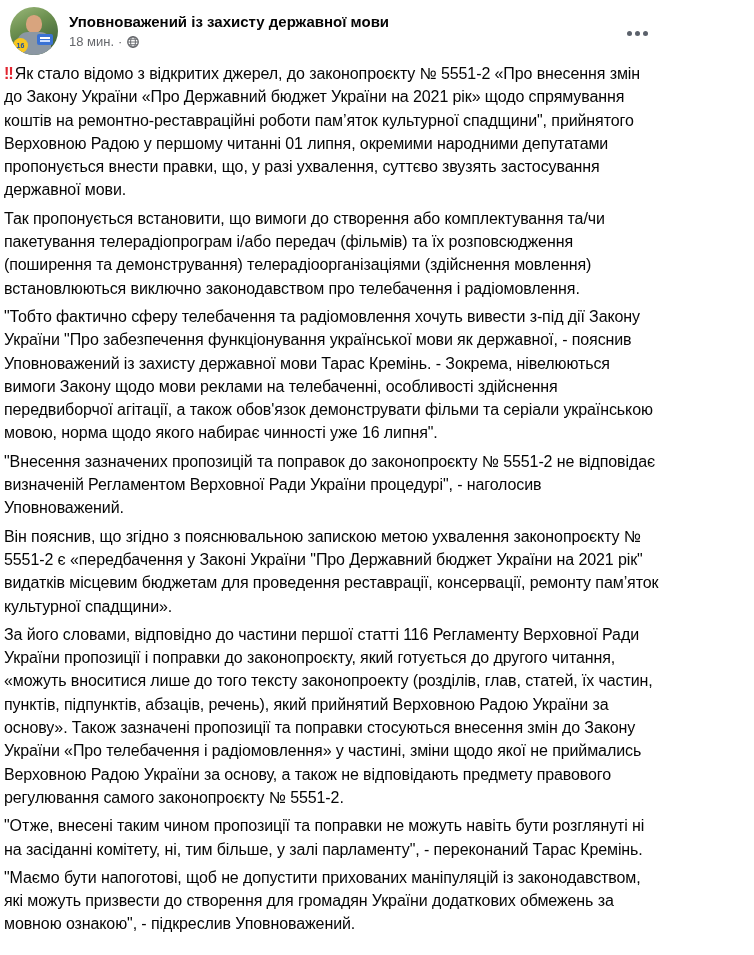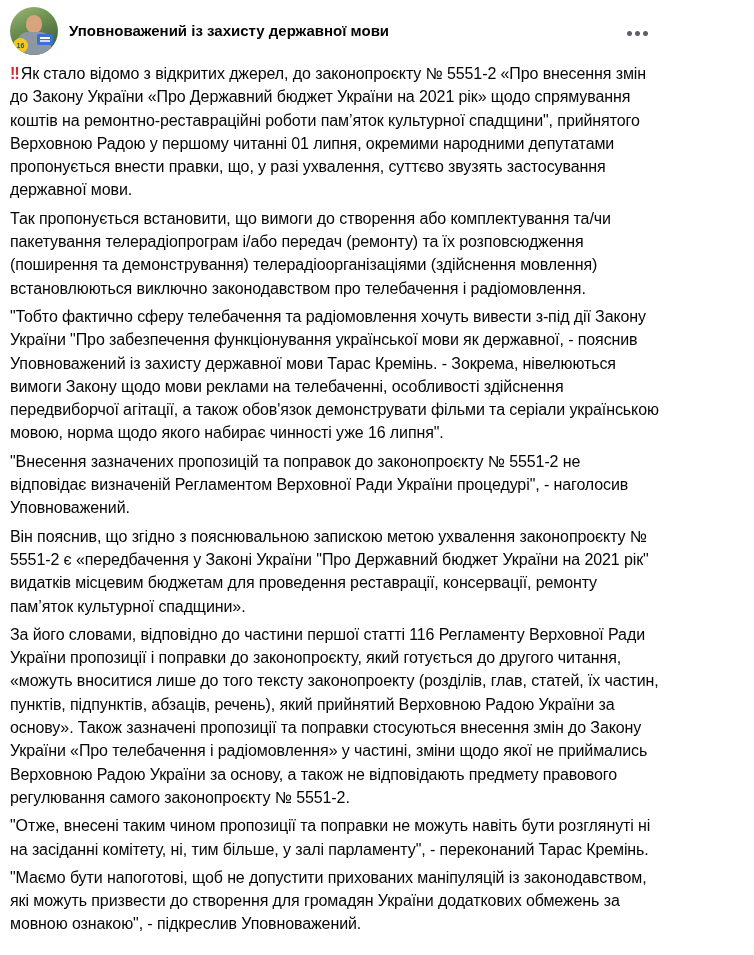--- a/index.html
+++ b/index.html
@@ -103,21 +103,21 @@
     border-radius: 11px;
   }
   .menu-btn i {
     width: 5px; height: 5px;
     border-radius: 50%;
     background: #5b616b;
   }
 
   
   .post-body {
-    padding: 5px 7px 0 10px;
+    padding: 5px 7px 0 4px;
     font-size: 16px;
     line-height: 23.3px;
     letter-spacing: -0.1px;
     color: var(--text);
   }
   .post-body p { margin: 0 0 5px 0; }
   .emoji-lead {
     color: var(--emoji_red);
     font-weight: 700;
     letter-spacing: -1px;
@@ -132,36 +132,47 @@
   <div class="post-header">
     <div class="avatar">
       <span class="person-head"></span>
       <span class="person-shoulders"></span>
       <span class="badge-16">16</span>
       <span class="badge-blue"></span>
     </div>
 
     <div class="header-text">
       <div class="page-name">Уповноважений із захисту державної мови</div>
+      <div class="meta-row">
+        <span class="timestamp">18 мин.</span>
+        <span class="dot-sep">·</span>
+        <span class="globe">
+          <svg width="12" height="12" viewBox="0 0 16 16">
+            <circle cx="8" cy="8" r="7" fill="none" stroke="#65676b" stroke-width="1.8"></circle>
+            <ellipse cx="8" cy="8" rx="3.2" ry="7" fill="none" stroke="#65676b" stroke-width="1.3"></ellipse>
+            <path d="M1.4 8 H14.6 M2.6 4.3 H13.4 M2.6 11.7 H13.4" stroke="#65676b" stroke-width="1.3" fill="none"></path>
+          </svg>
+        </span>
+      </div>
     </div>
 
     <div class="menu-btn" title="">
       <span style="display:flex;gap:3px;">
         <i></i>
           <i></i>
           <i></i>
       </span>
     </div>
   </div>
 
   <div class="post-body">
     <p>
       <span class="emoji-lead">‼</span><span>Як стало відомо з відкритих джерел, до законопроєкту № 5551-2 «Про внесення змін до Закону України «Про Державний бюджет України на 2021 рік» щодо спрямування коштів на ремонтно-реставраційні роботи пам’яток культурної спадщини", прийнятого Верховною Радою у першому читанні 01 липня, окремими народними депутатами пропонується внести правки, що, у разі ухвалення, суттєво звузять застосування державної мови.</span>
     </p>
-    <p>Так пропонується встановити, що вимоги до створення або комплектування та/чи пакетування телерадіопрограм і/або передач (ремонту) та їх розповсюдження (поширення та демонстрування) телерадіоорганізаціями (здійснення мовлення) встановлюються виключно законодавством про телебачення і радіомовлення.</p>
+    <p>Так пропонується встановити, що вимоги до створення або комплектування та/чи пакетування телерадіопрограм і/або передач (фільмів) та їх розповсюдження (поширення та демонстрування) телерадіоорганізаціями (здійснення мовлення) встановлюються виключно законодавством про телебачення і радіомовлення.</p>
     <p>"Тобто фактично сферу телебачення та радіомовлення хочуть вивести з-під дії Закону України "Про забезпечення функціонування української мови як державної, - пояснив Уповноважений із захисту державної мови Тарас Кремінь. - Зокрема, нівелюються вимоги Закону щодо мови реклами на телебаченні, особливості здійснення передвиборчої агітації, а також обов'язок демонструвати фільми та серіали українською мовою, норма щодо якого набирає чинності уже 16 липня".</p>
     <p>"Внесення зазначених пропозицій та поправок до законопроєкту № 5551-2 не відповідає визначеній Регламентом Верховної Ради України процедурі", - наголосив Уповноважений.</p>
     <p>Він пояснив, що згідно з пояснювальною запискою метою ухвалення законопроєкту № 5551-2 є «передбачення у Законі України "Про Державний бюджет України на 2021 рік" видатків місцевим бюджетам для проведення реставрації, консервації, ремонту пам’яток культурної спадщини».</p>
     <p>За його словами, відповідно до частини першої статті 116 Регламенту Верховної Ради України пропозиції і поправки до законопроєкту, який готується до другого читання, «можуть вноситися лише до того тексту законопроекту (розділів, глав, статей, їх частин, пунктів, підпунктів, абзаців, речень), який прийнятий Верховною Радою України за основу». Також зазначені пропозиції та поправки стосуються внесення змін до Закону України «Про телебачення і радіомовлення» у частині, зміни щодо якої не приймались Верховною Радою України за основу, а також не відповідають предмету правового регулювання самого законопроєкту № 5551-2.</p>
     <p>"Отже, внесені таким чином пропозиції та поправки не можуть навіть бути розглянуті ні на засіданні комітету, ні, тим більше, у залі парламенту", - переконаний Тарас Кремінь.</p>
     <p>"Маємо бути напоготові, щоб не допустити прихованих маніпуляцій із законодавством, які можуть призвести до створення для громадян України додаткових обмежень за мовною ознакою", - підкреслив Уповноважений.</p>
   </div>
 
 </div>
 

